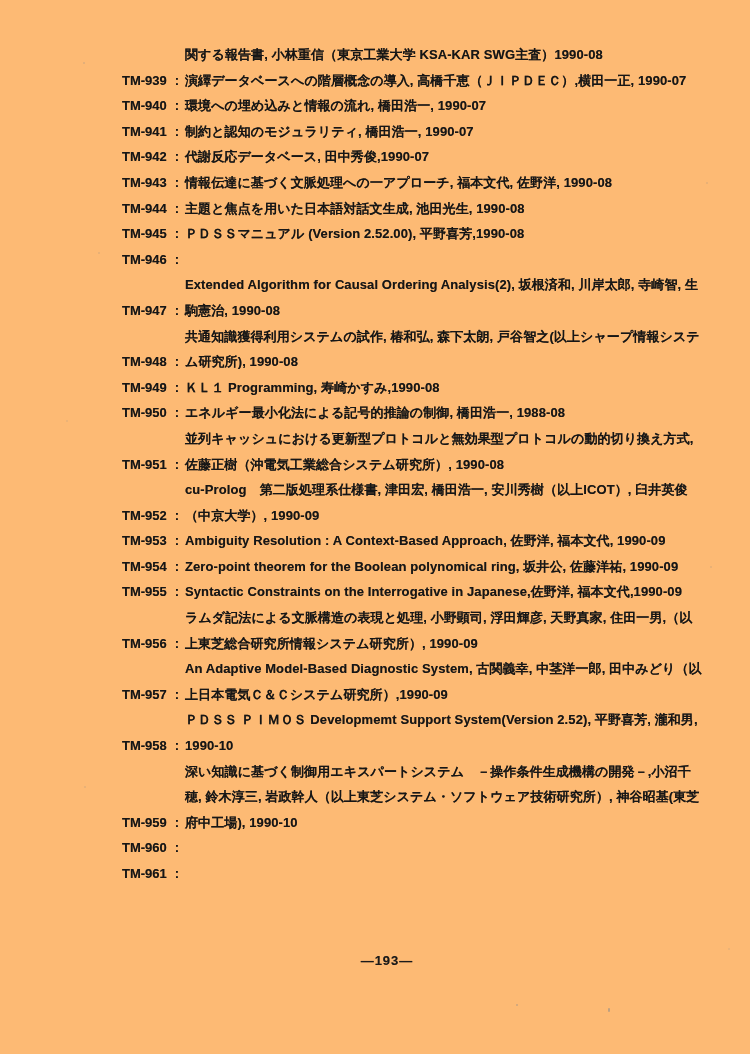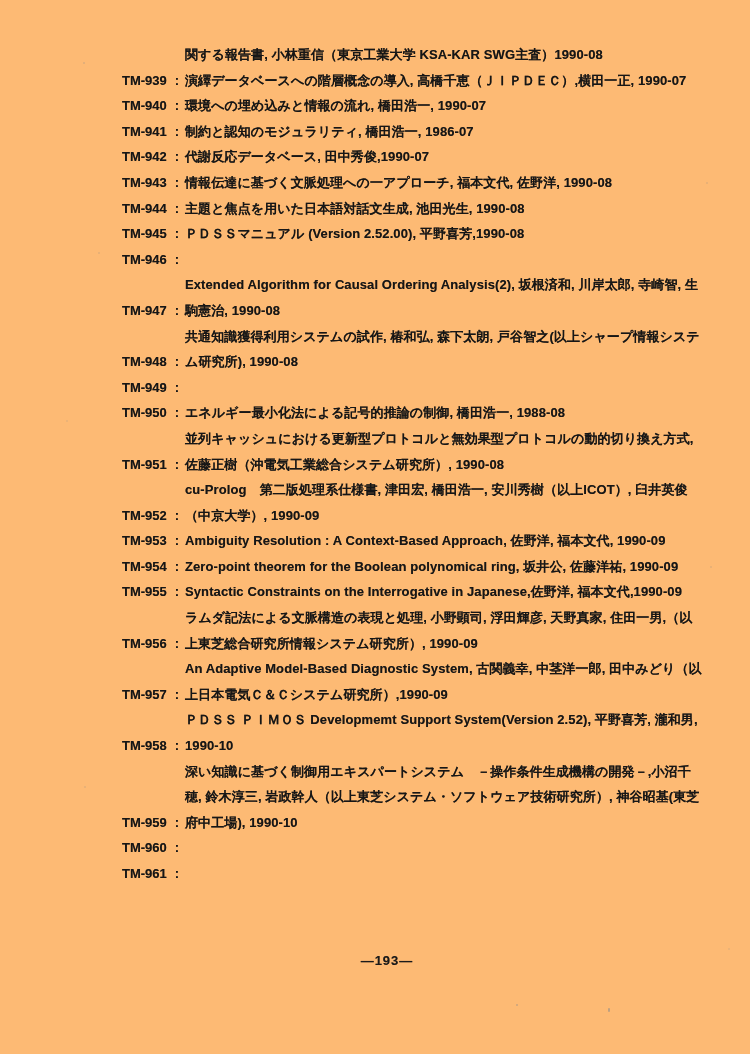--- a/index.html
+++ b/index.html
@@ -97,21 +97,21 @@
 
   <div class="entry">
     <span class="tm-id">TM-940</span>
     <span class="tm-colon">:</span>
     <span class="tm-text">環境への埋め込みと情報の流れ, 橋田浩一, 1990-07</span>
   </div>
 
   <div class="entry">
     <span class="tm-id">TM-941</span>
     <span class="tm-colon">:</span>
-    <span class="tm-text">制約と認知のモジュラリティ, 橋田浩一, 1986-07</span>
+    <span class="tm-text">制約と認知のモジュラリティ, 橋田浩一, 1990-07</span>
   </div>
 
   <div class="entry">
     <span class="tm-id">TM-942</span>
     <span class="tm-colon">:</span>
     <span class="tm-text">代謝反応データベース, 田中秀俊,1990-07</span>
   </div>
 
   <div class="entry">
     <span class="tm-id">TM-943</span>
@@ -144,20 +144,21 @@
 
   <div class="entry">
     <span class="tm-id">TM-948</span>
     <span class="tm-colon">:</span>
     <span class="tm-text">共通知識獲得利用システムの試作, 椿和弘, 森下太朗, 戸谷智之(以上シャープ情報システム研究所), 1990-08</span>
   </div>
 
   <div class="entry">
     <span class="tm-id">TM-949</span>
     <span class="tm-colon">:</span>
+    <span class="tm-text">ＫＬ１ Programming, 寿崎かすみ,1990-08</span>
   </div>
 
   <div class="entry">
     <span class="tm-id">TM-950</span>
     <span class="tm-colon">:</span>
     <span class="tm-text">エネルギー最小化法による記号的推論の制御, 橋田浩一, 1988-08</span>
   </div>
 
   <div class="entry">
     <span class="tm-id">TM-951</span>

